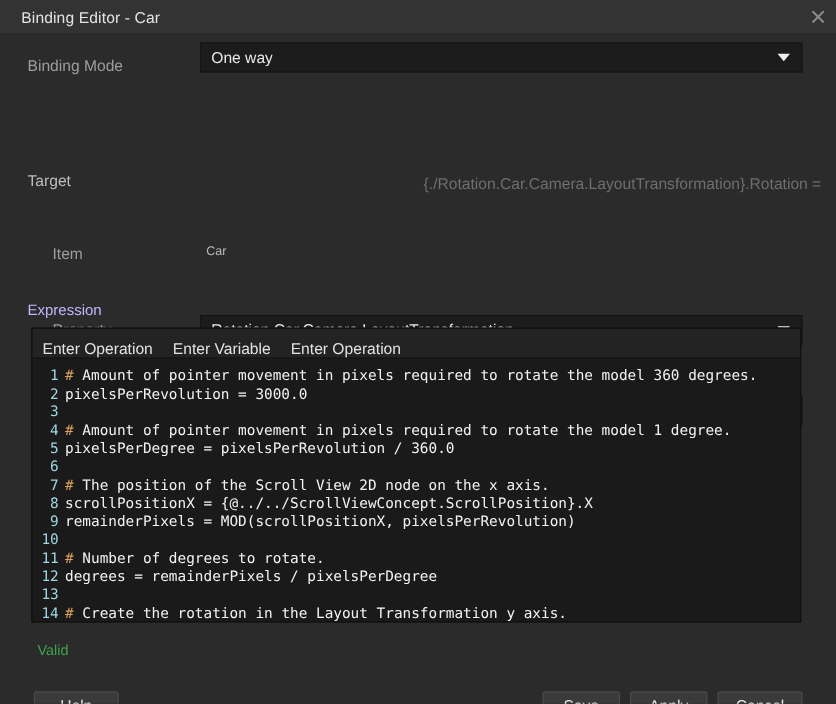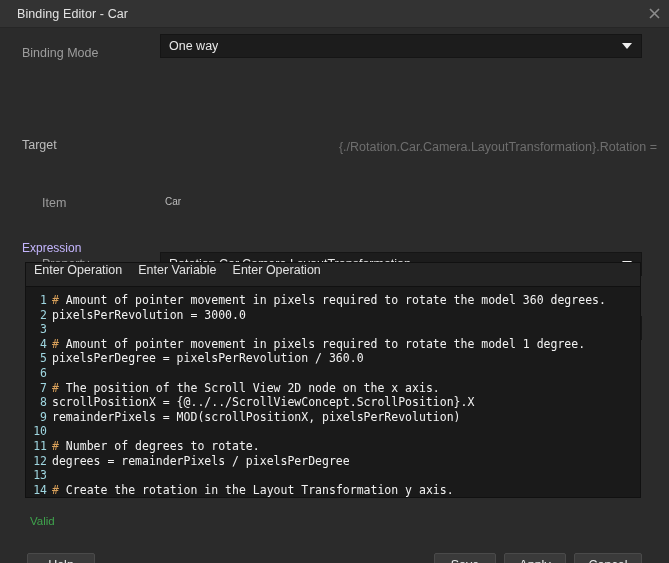--- a/index.html
+++ b/index.html
@@ -136,21 +136,21 @@
     background: #1a1a1a;
     border: 1px solid #111111;
     box-sizing: border-box;
     overflow: hidden;
   }
   .editor-toolbar {
     height: 23px;
     background: #232323;
     border-bottom: 1px solid #101010;
     display: flex;
-    align-items: flex-start;
+    align-items: flex-end;
     padding-left: 8px;
     gap: 16px;
   }
   .tool-item {
     font-size: 12.5px;
     color: #e2e2e2;
     cursor: pointer;
     white-space: nowrap;
   }
 

